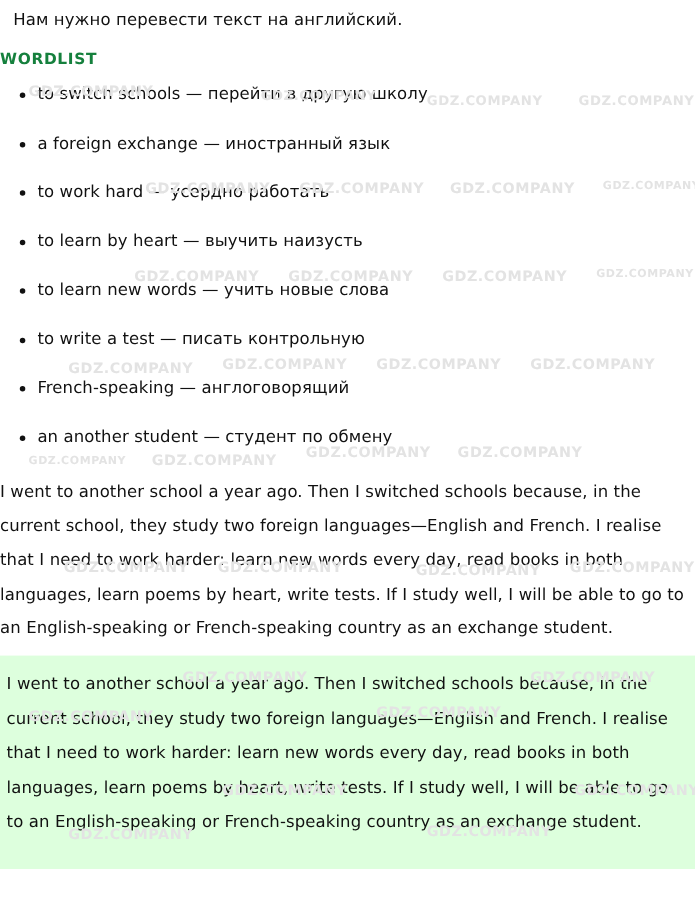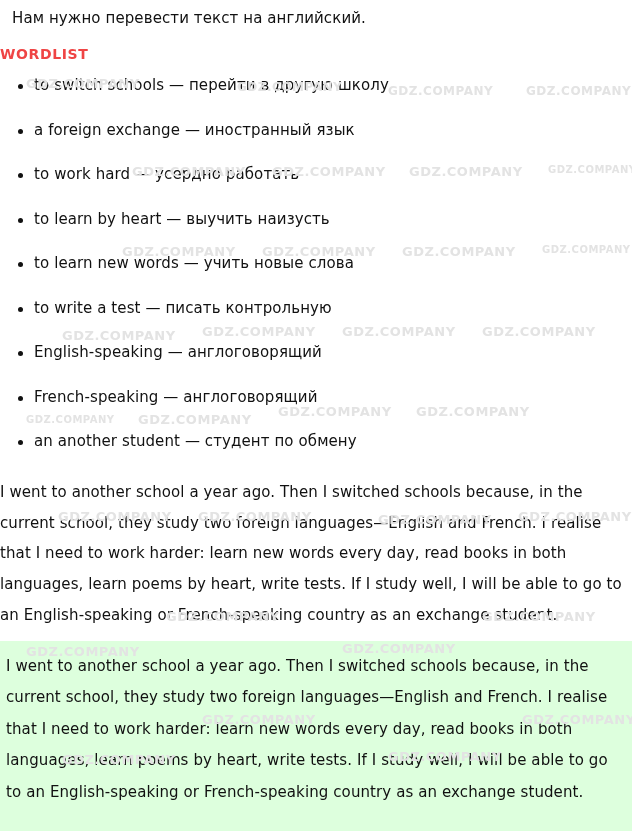--- a/index.html
+++ b/index.html
@@ -21,21 +21,21 @@
     font-size: 15px;
     color: #111111;
     line-height: 1.35;
     margin: 8px 0 0 0;
     padding: 0 6px 0 12px;
     letter-spacing: .1px;
   }
   .section-title {
     font-size: 14px;
     font-weight: bold;
-    color: #ef4444;
+    color: #15803d;
     letter-spacing: .6px;
     margin: 18px 0 14px 0;
     text-transform: uppercase;
   }
   ul.wordlist {
     list-style: none;
     margin: 0;
     padding: 0;
   }
   ul.wordlist li {
@@ -133,21 +133,20 @@
 
   <h2 class="section-title">WORDLIST</h2>
 
   <ul class="wordlist">
     <li>to switch schools — перейти в другую школу</li>
     <li>a foreign exchange — иностранный язык</li>
     <li>to work hard — усердно работать</li>
     <li>to learn by heart — выучить наизусть</li>
     <li>to learn new words — учить новые слова</li>
     <li>to write a test — писать контрольную</li>
-    <li>English-speaking — англоговорящий</li>
     <li>French-speaking — англоговорящий</li>
     <li>an another student — студент по обмену</li>
   </ul>
 
   <p class="body-text">I went to another school a year ago. Then I switched schools because, in the current school, they study two foreign languages—English and French. I realise that I need to work harder: learn new words every day, read books in both languages, learn poems by heart, write tests. If I study well, I will be able to go to an English-speaking or French-speaking country as an exchange student.</p>
 
   <div class="answer-block">
     <p>I went to another school a year ago. Then I switched schools because, in the current school, they study two foreign languages—English and French. I realise that I need to work harder: learn new words every day, read books in both languages, learn poems by heart, write tests. If I study well, I will be able to go to an English-speaking or French-speaking country as an exchange student.</p>
   </div>
 

